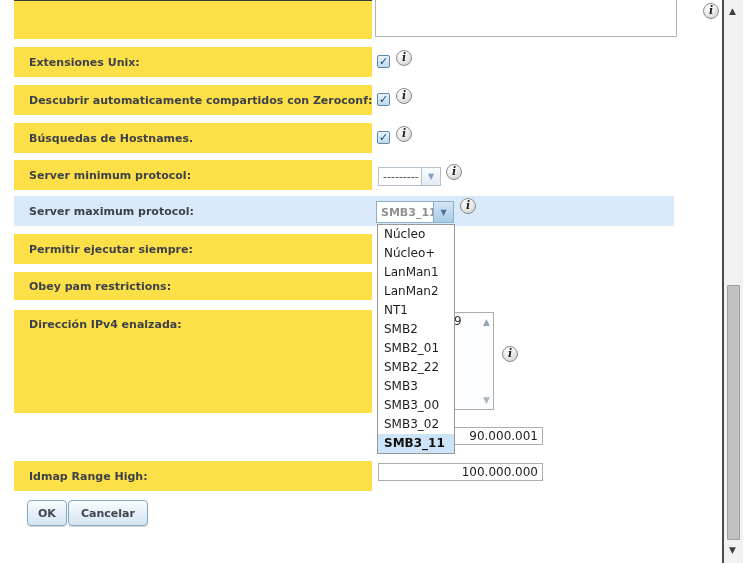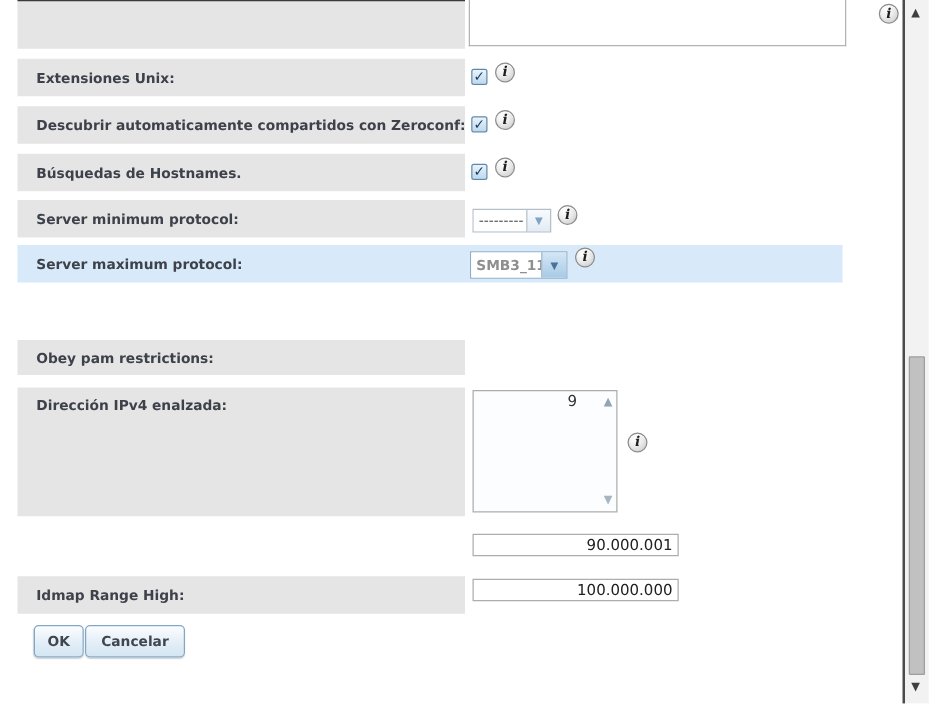--- a/index.html
+++ b/index.html
@@ -3,21 +3,21 @@
 <meta charset="utf-8">
 <style>
   * { margin:0; padding:0; box-sizing:border-box; }
   html,body { background:#ffffff; }
   .screen {
     position:relative; width:748px; height:563px; overflow:hidden;
     font-family:"DejaVu Sans", sans-serif; background:#fff;
   }
   
   .cell {
-    position:absolute; left:14px; width:358px; background:#e5e5e5;
+    position:absolute; left:14px; width:358px; background:#fde047;
     display:flex; align-items:center; padding-left:15px;
   }
   .cell .lbl {
     font-size:11px; font-weight:bold; color:#3d414a; white-space:nowrap; letter-spacing:0;
   }
   .cell-top-border { border-top:1px solid #3a3a3a; }
   .row-highlight { width:660px; background:#d8eafa; }
   .cell-top { align-items:flex-start; padding-top:8px; }
   
   .info {
@@ -135,20 +135,23 @@
 
   <div class="cell row-highlight" style="top:196px;height:30px;">
     <span class="lbl">Server maximum protocol:</span>
   </div>
   <div class="combo combo-max">
     <div class="val">SMB3_11</div>
     <div class="btn">▼</div>
   </div>
   <div class="info" style="left:460px;top:198px;">i</div>
 
+  <div class="cell" style="top:234px;height:30px;">
+    <span class="lbl">Permitir ejecutar siempre:</span>
+  </div>
 
   <div class="cell" style="top:272px;height:28px;">
     <span class="lbl">Obey pam restrictions:</span>
   </div>
 
   <div class="cell cell-top" style="top:310px;height:103px;text-align:center;">
     <span class="lbl">Dirección IPv4 enalzada:</span>
   </div>
   <div class="listbox">
     <span class="up">▲</span>
@@ -157,20 +160,34 @@
   <span class="lb-partial">9</span>
   <div class="info" style="left:502px;top:346px;">i</div>
 
   <input class="txt" style="top: 427px;" value="90.000.001">
 
   <div class="cell" style="top:461px;height:30px;">
     <span class="lbl">Idmap Range High:</span>
   </div>
   <input class="txt" style="top: 463px;" value="100.000.000">
 
+  <div class="dd-list">
+      <div class="dd-item">Núcleo</div>
+      <div class="dd-item">Núcleo+</div>
+      <div class="dd-item">LanMan1</div>
+      <div class="dd-item">LanMan2</div>
+      <div class="dd-item">NT1</div>
+      <div class="dd-item">SMB2</div>
+      <div class="dd-item">SMB2_01</div>
+      <div class="dd-item">SMB2_22</div>
+      <div class="dd-item">SMB3</div>
+      <div class="dd-item">SMB3_00</div>
+      <div class="dd-item">SMB3_02</div>
+      <div class="dd-item selected">SMB3_11</div>
+    </div>
 
   <button class="btn-form btn-ok">OK</button>
   <button class="btn-form btn-cancel">Cancelar</button>
 
   <div class="dark-line"></div>
   <div class="sb-track"></div>
   <div class="sb-up">▲</div>
   <div class="sb-thumb"></div>
   <div class="sb-dn">▼</div>
 

